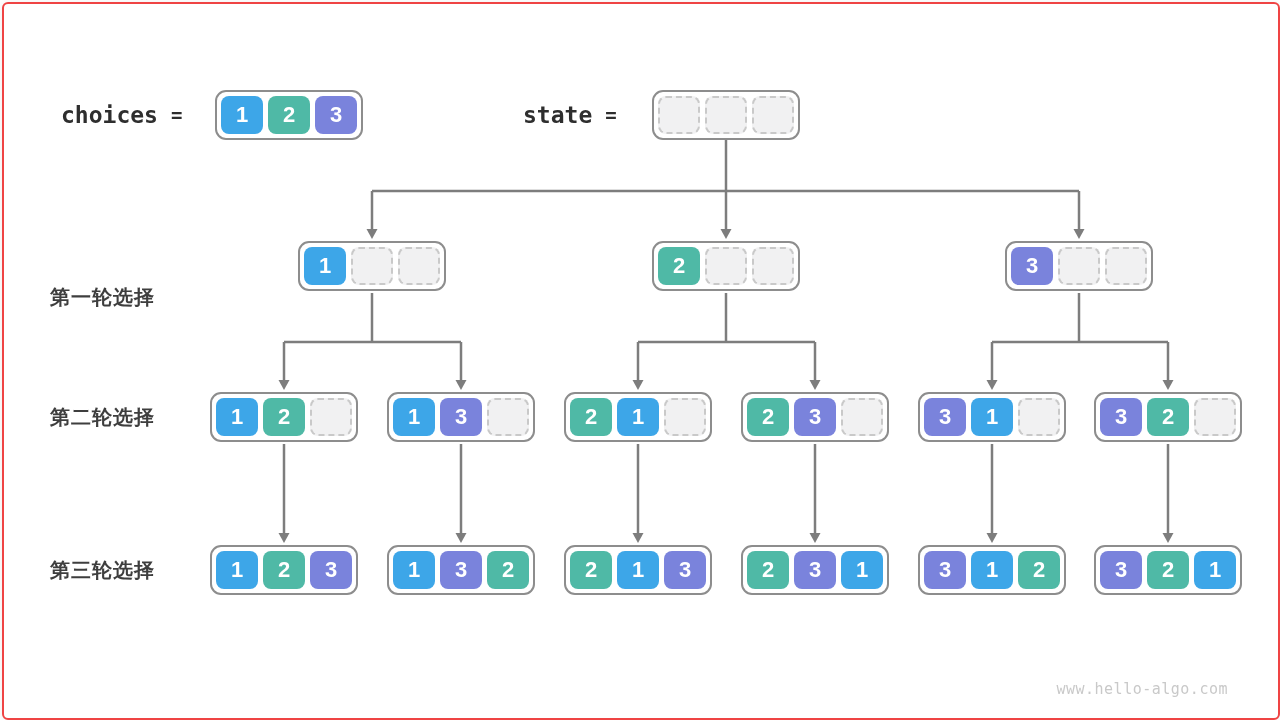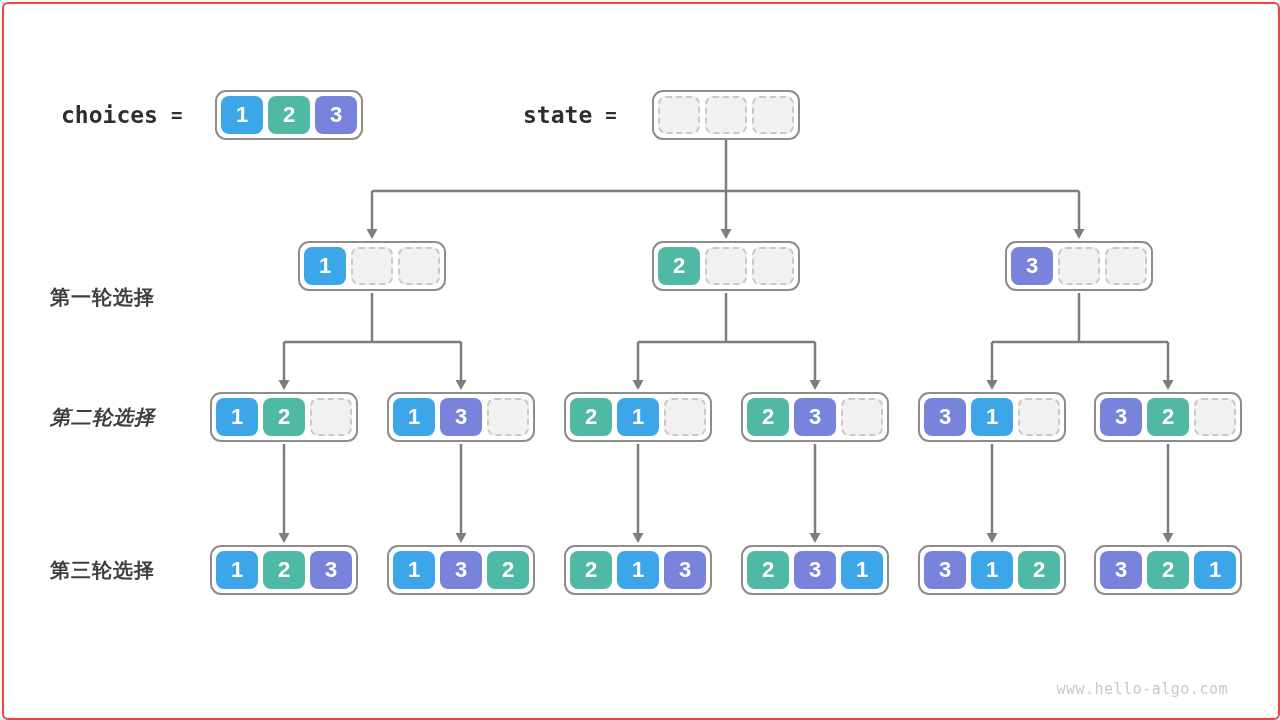--- a/index.html
+++ b/index.html
@@ -140,21 +140,21 @@
     <span class="eq">=</span>
   </div>
   <div class="node" id="state-node" style="left:648px; top:86px;">
       <div class="cell empty"></div>
       <div class="cell empty"></div>
       <div class="cell empty"></div>
     </div>
 
   <div id="row-labels">
       <div class="row-label" style="top: 249px; margin-top: 31px;">第一轮选择</div>
-      <div class="row-label" style="top: 400px; font-style: italic;">第二轮选择</div>
+      <div class="row-label" style="top: 400px;">第二轮选择</div>
       <div class="row-label" style="top: 553px; text-align: center;">第三轮选择</div>
     </div>
   <div id="nodes">
       <div class="node" style="left: 294px; top: 237px;">
         <div class="cell" style="background: rgb(61, 166, 232);">1</div>
         <div class="cell empty"></div>
         <div class="cell empty"></div>
       </div>
       <div class="node" style="left: 648px; top: 237px;">
         <div class="cell" style="background: rgb(79, 185, 166);">2</div>

